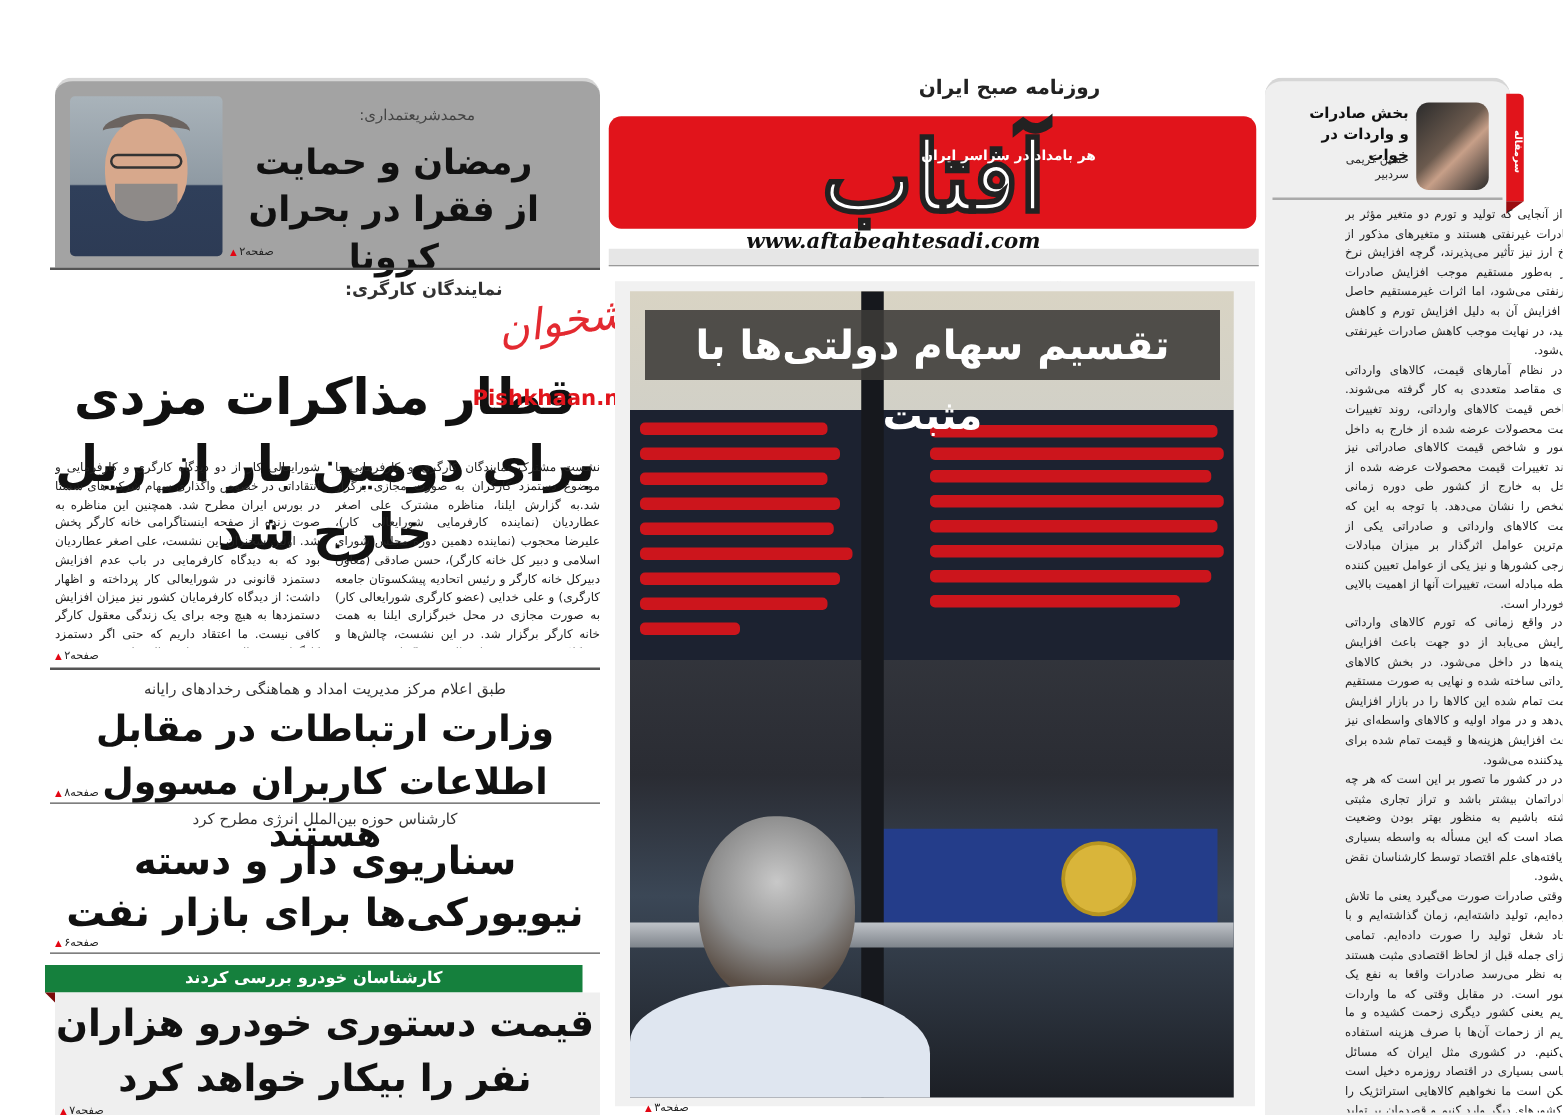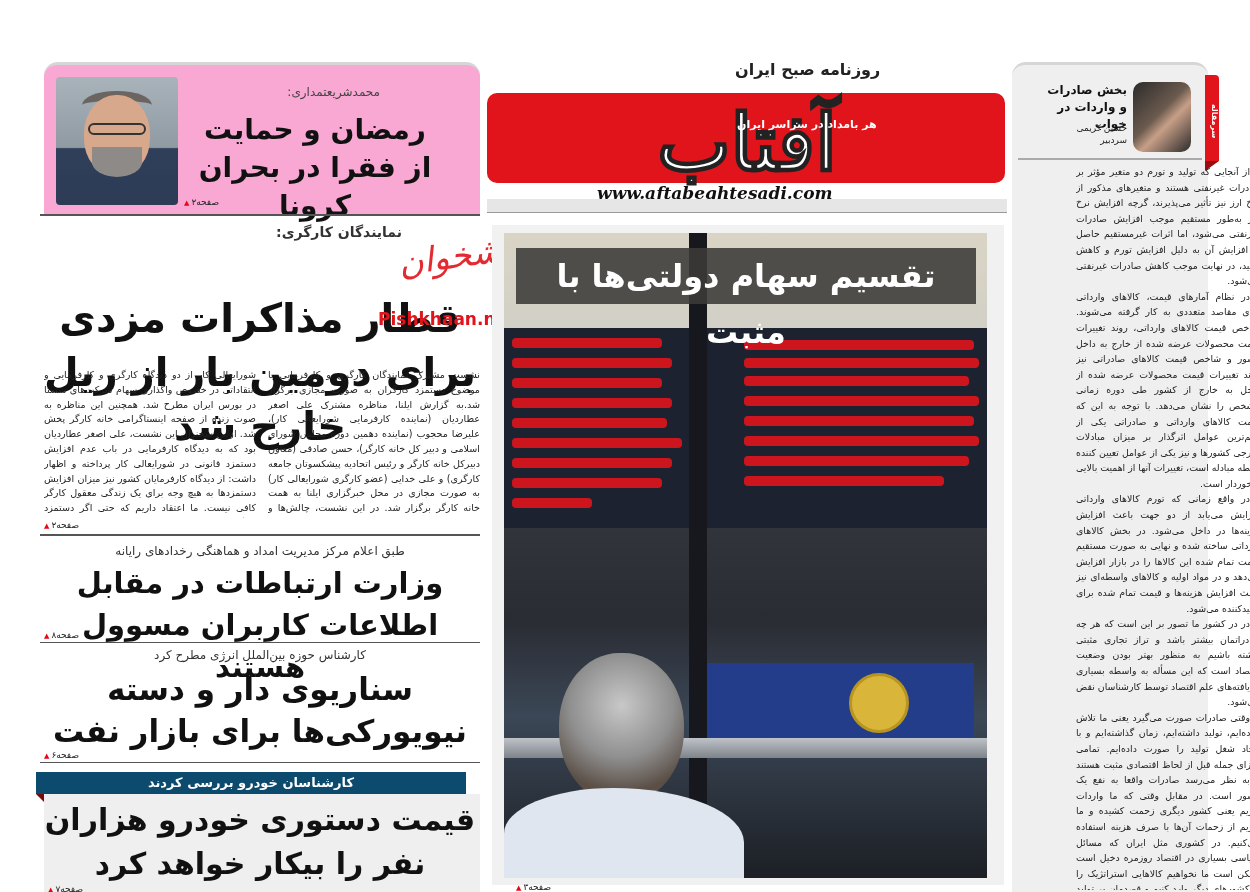--- a/index.html
+++ b/index.html
@@ -1,21 +1,21 @@
 <!DOCTYPE html>
 <html><head>
 <meta charset="utf-8">
 <style>
   * { box-sizing: border-box; margin: 0; padding: 0; }
   html, body { width: 1250px; height: 892px; overflow: hidden; background: #ffffff; }
   body { font-family: "DejaVu Sans", sans-serif; color: #111; position: relative; direction: rtl; }
 
   
   .left-col { position: absolute; left: 40px; top: 62px; width: 440px; height: 830px; }
-  .panel { background: #f9a8d4; border-radius: 14px 14px 0 0; position: absolute; left: 4px; top: 0; width: 436px; height: 152px; border-top: 3px solid #d6d6d6; }
+  .panel { background: #a3a3a3; border-radius: 14px 14px 0 0; position: absolute; left: 4px; top: 0; width: 436px; height: 152px; border-top: 3px solid #d6d6d6; }
   .portrait { position: absolute; left: 12px; top: 12px; width: 122px; height: 128px; border-radius: 4px; overflow: hidden;
     background: linear-gradient(180deg,#a9b3ba 0%, #8f9aa3 55%, #2f3f5a 56%, #2d3b55 100%); }
   .portrait .head { position: absolute; left: 28px; top: 18px; width: 66px; height: 80px; border-radius: 48% 48% 45% 45%; background: #d7a88c; }
   .portrait .beard { position: absolute; left: 36px; top: 70px; width: 50px; height: 30px; border-radius: 0 0 50% 50%; background: #8e8a88; }
   .portrait .glasses { position: absolute; left: 32px; top: 46px; width: 58px; height: 12px; border: 2px solid #333; border-radius: 6px; }
   .portrait .hair { position: absolute; left: 26px; top: 14px; width: 70px; height: 28px; border-radius: 50% 50% 0 0; border-top: 10px solid #6b6460; }
   .kicker { font-size: 12px; color: #444; text-align: center; }
   .k1 { position: absolute; right: 100px; top: 20px; }
   .h-sub { position: absolute; right: 40px; top: 46px; width: 250px; text-align: center; font-size: 28px; font-weight: bold; line-height: 38px; }
   .page-ref { font-size: 9px; color: #222; direction: rtl; }
@@ -25,21 +25,21 @@
 
   .lead-kicker { position: absolute; right: 78px; top: 162px; font-size: 14px; font-weight: bold; color: #333; text-align: right; }
   .lead-title { position: absolute; left: 0; top: 184px; width: 440px; text-align: center; font-size: 40px; font-weight: 900; line-height: 54px; letter-spacing: -1px; margin-top: 45px; }
   .body-cols { position: absolute; left: 4px; top: 306px; width: 436px; height: 150px; display: flex; gap: 12px; }
   .body-cols p { flex: 1; font-size: 9.6px; line-height: 14.8px; text-align: justify; color: #222; overflow: hidden; }
   .pr2 { position: absolute; left: 4px; top: 458px; }
 
   .sec-kicker { position: absolute; left: 0; width: 440px; text-align: center; font-size: 12px; color: #333; }
   .sec-title { position: absolute; left: 0; width: 440px; text-align: center; font-size: 29px; font-weight: 900; line-height: 42px; }
 
-  .red-bar { position: absolute; left: -4px; top: 710px; width: 430px; height: 22px; background: #0c4a6e; color: #fff; text-align: center; font-size: 13px; font-weight: bold; line-height: 22px; }
+  .red-bar { position: absolute; left: -4px; top: 710px; width: 430px; height: 22px; background: #15803d; color: #fff; text-align: center; font-size: 13px; font-weight: bold; line-height: 22px; }
   .fold { position: absolute; left: -4px; top: 732px; width: 0; height: 0; border-top: 8px solid #7a0a0a; border-left: 8px solid transparent; }
   .car-box { position: absolute; left: 4px; top: 732px; width: 436px; height: 98px; background: #efefef; }
   .car-title { position: absolute; left: 0; top: 736px; width: 440px; text-align: center; font-size: 30px; font-weight: 900; line-height: 44px; }
 
   
   .wm-fa { position: absolute; left: 398px; top: 235px; font-family: "DejaVu Serif", serif; font-size: 34px; color: #e1141b; font-style: italic; transform: rotate(-8deg); opacity: .9; }
   .wm-en { position: absolute; left: 378px; top: 309px; font-size: 17px; font-weight: bold; color: #e1141b; direction: ltr; font-family: "DejaVu Sans", sans-serif; }
 
   
   .mast { position: absolute; left: 487px; top: 60px; width: 520px; height: 160px; }

